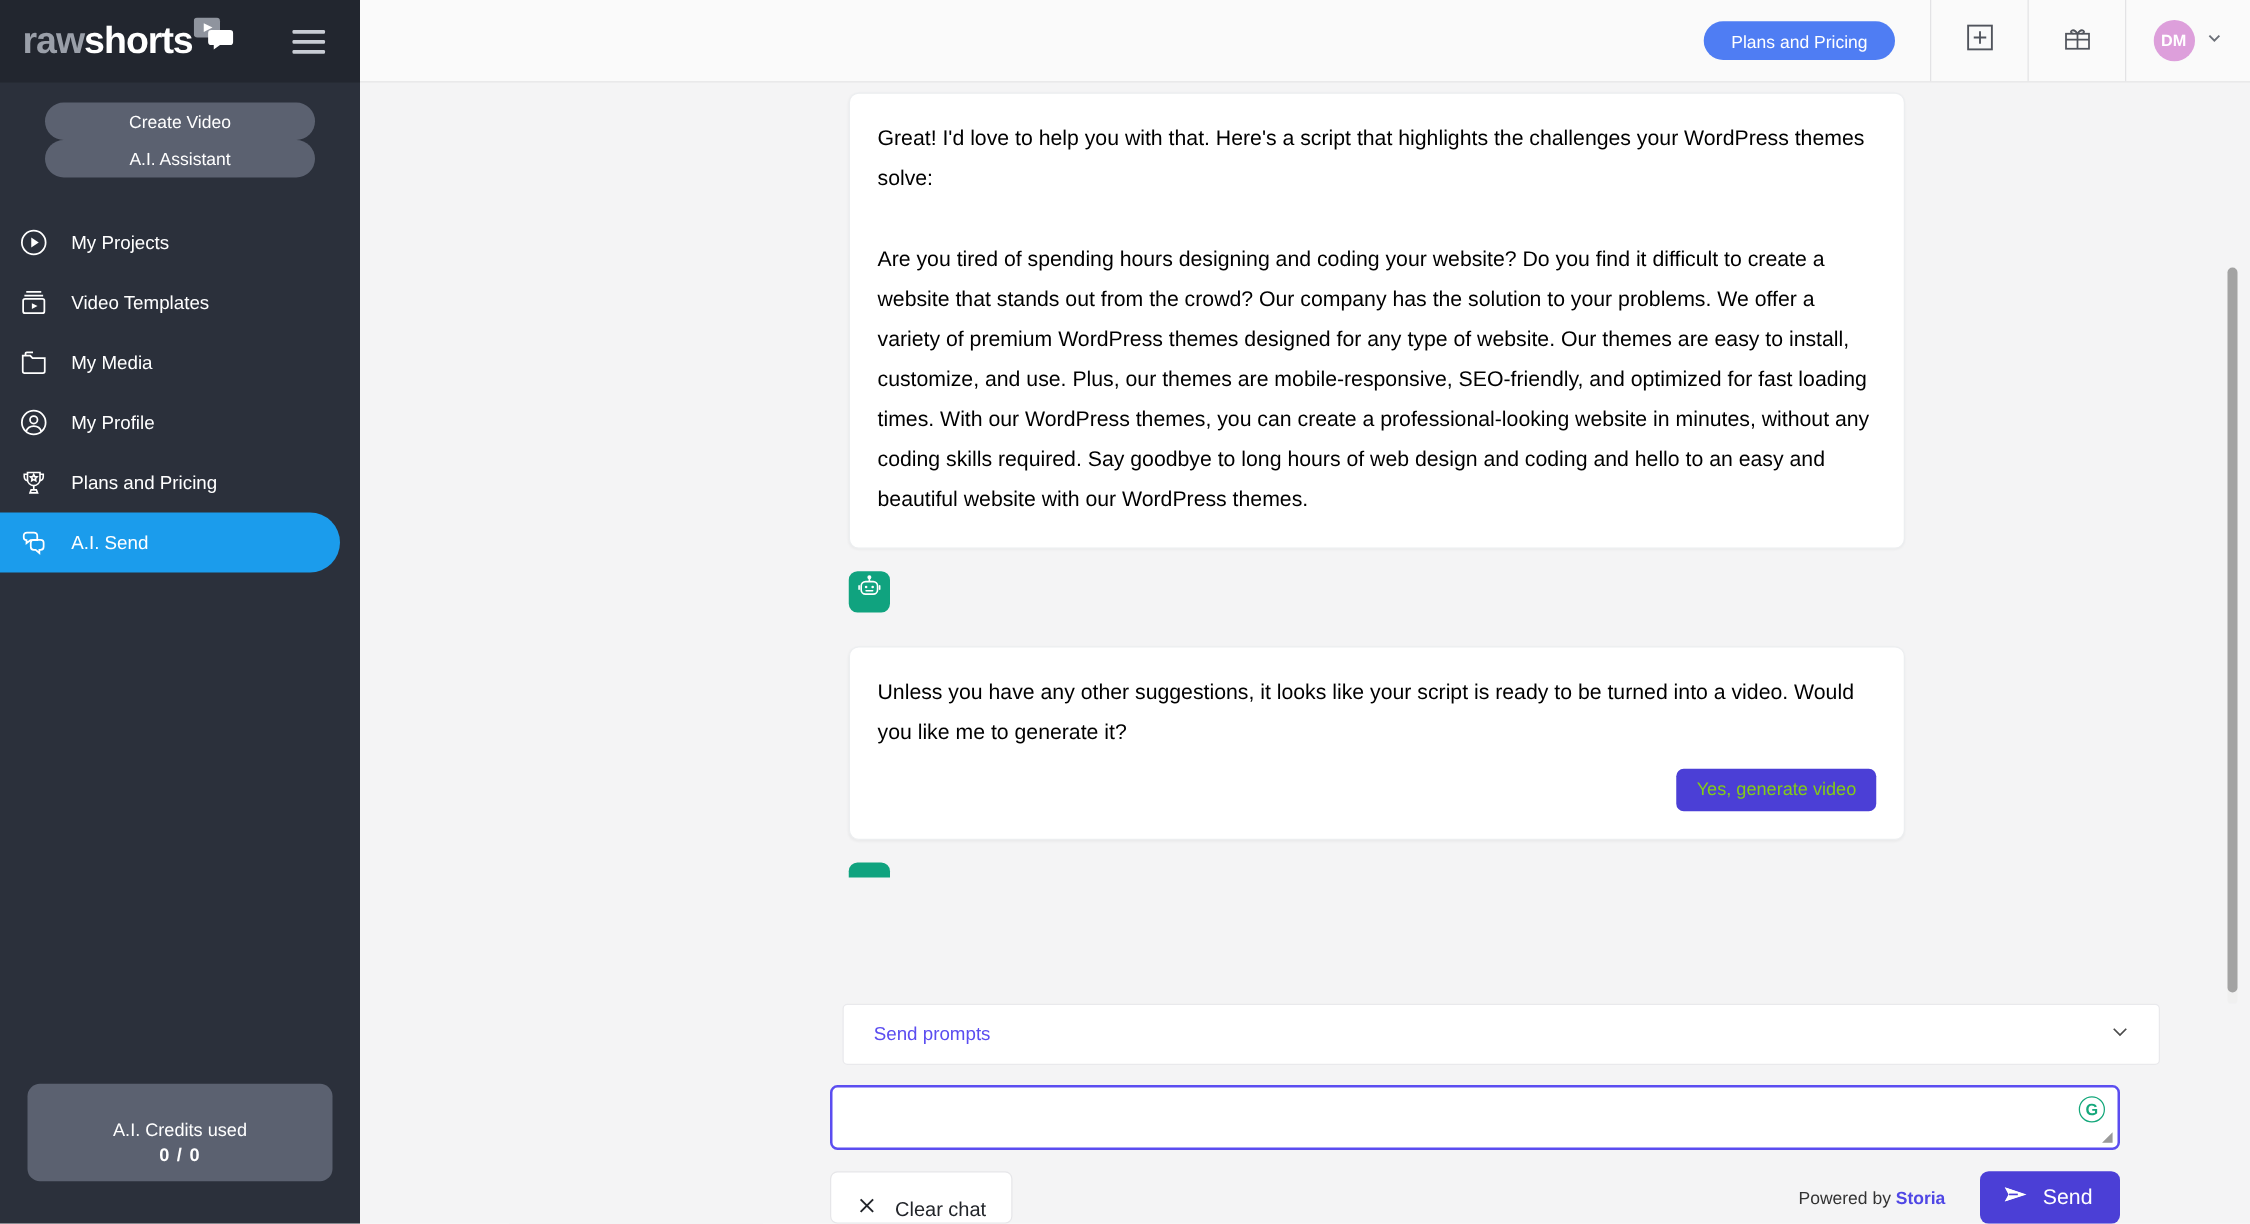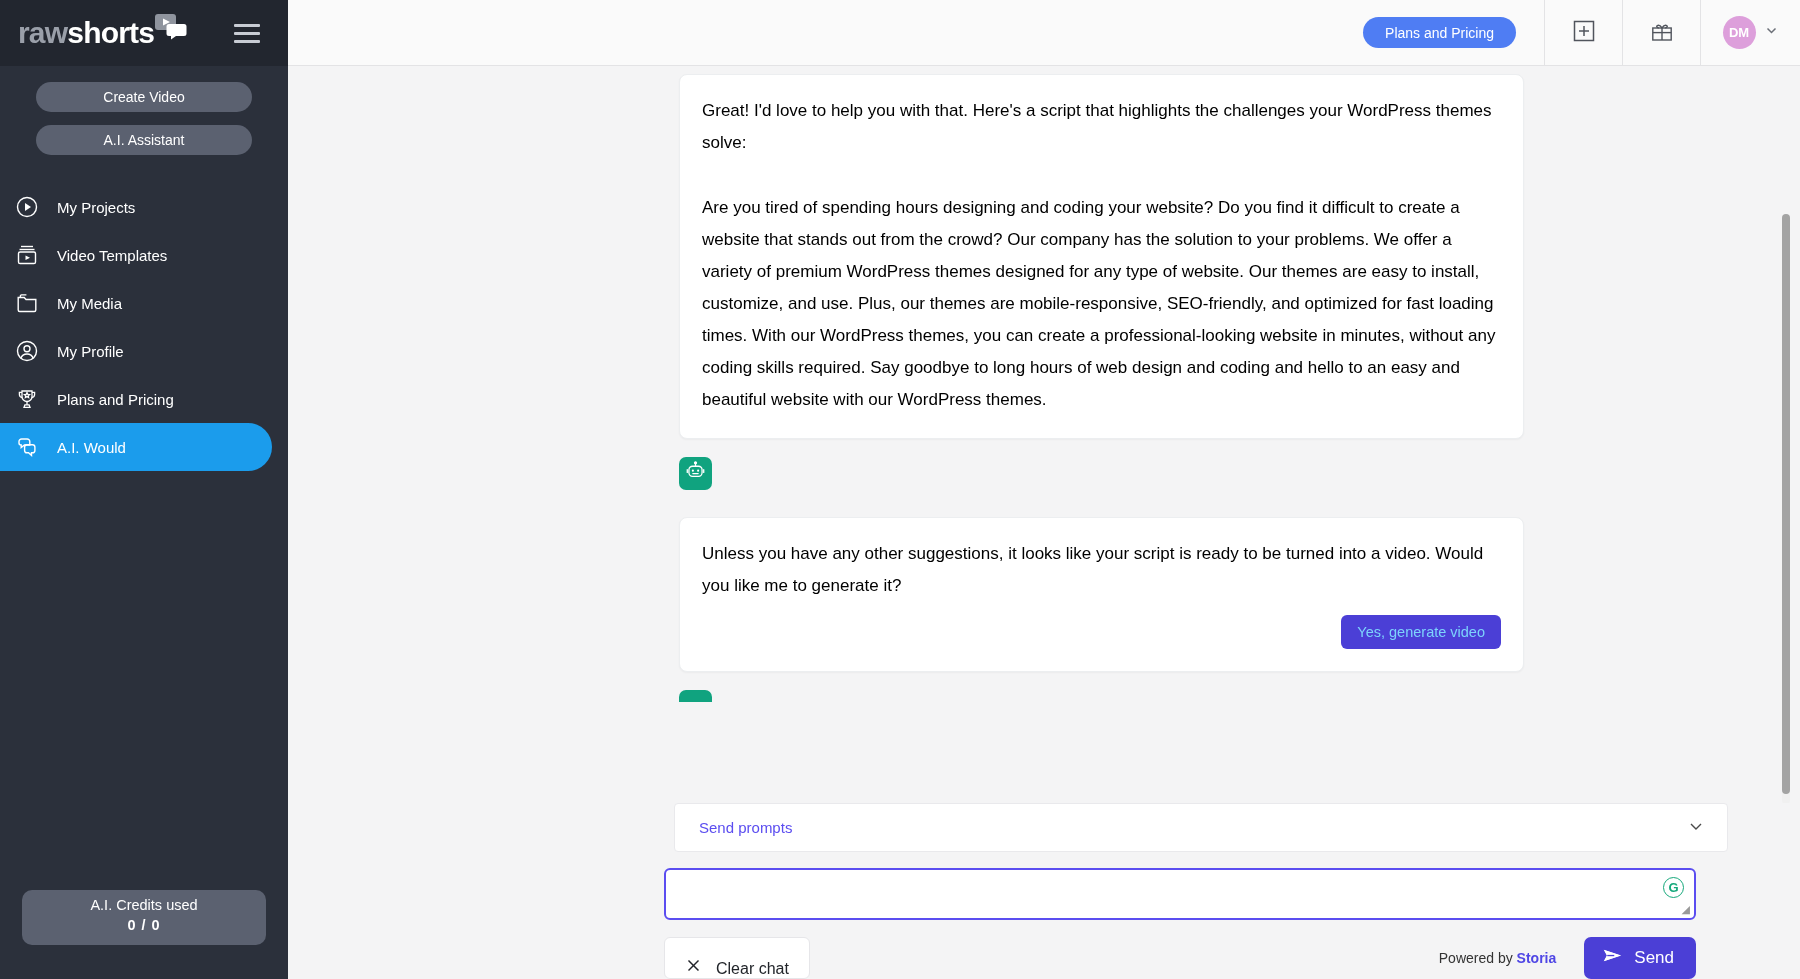--- a/index.html
+++ b/index.html
@@ -28,21 +28,21 @@
   .logo-text {
     font-size: 30px; font-weight: 700; letter-spacing: -0.8px; line-height: 1;
   }
   .logo-raw { color: #9a9fa9; margin-top: 28px; }
   .logo-shorts { color: #ffffff; }
   .logo-mark { margin-left: 1px; margin-top: -4px; }
 
   .hamburger { display: flex; flex-direction: column; gap: 5px; cursor: pointer; padding: 4px; }
   .hamburger span { display:block; width: 26px; height: 3px; background:#c8ccd4; border-radius: 1px; }
 
-  .sb-actions { padding: 16px 36px 6px 36px; display: flex; flex-direction: column; gap: 13px; }
+  .sb-actions { padding: 16px 36px 6px 36px; display: flex; flex-direction: column; }
   .pill-btn {
     background: #5b6170; color: #ffffff; border: none;
     border-radius: 20px; height: 30px;
     font-size: 14px; font-family: "Liberation Sans", sans-serif;
     cursor: pointer; width: 100%;
   }
 
   .sb-nav { margin-top: 22px; display: flex; flex-direction: column; }
   .nav-item {
     display: flex; align-items: center; gap: 17px;
@@ -50,21 +50,21 @@
     color: #ffffff; font-size: 15px; cursor: pointer;
     border-radius: 0 24px 24px 0;
   }
   .nav-item.active { background: #1b9cec; }
   .nav-ico { width: 26px; height: 26px; flex: 0 0 26px; display:flex; align-items:center; justify-content:center; }
   .nav-ico svg { display:block; }
 
   .sb-spacer { flex: 1 1 auto; }
   .credits {
     margin: 0 22px 34px 22px; background: #5b6170;
-    border-radius: 10px; padding: 6px 0 12px 0;
+    border-radius: 10px; padding: 29px 0 12px 0;
     text-align: center; color: #ffffff;
   }
   .credits-title { font-size: 14.5px; line-height: 1.35; }
   .credits-val { font-size: 14.5px; font-weight: 700; letter-spacing: 1px; margin-top: 1px; }
 
   
   .main { flex: 1 1 auto; display: flex; flex-direction: column; background: #f4f4f5; position: relative; }
 
   .topbar {
     height: 66px; background: #fafafa;
@@ -104,21 +104,21 @@
     background: #ffffff; border: 1px solid #eceef0;
     border-radius: 8px; padding: 20px 22px 22px 22px;
     box-shadow: 0 1px 2px rgba(0,0,0,0.04);
   }
   .bubble p {
     font-size: 17px; line-height: 1.88; color: #000000;
   }
   .bubble p + p { margin-top: 33px; }
   .bubble-actions { display: flex; justify-content: flex-end; margin-top: 14px; }
   .gen-btn {
-    background: #4b3fd6; color: #7dd3fc; border: none;
+    background: #4b3fd6; color: #84cc16; border: none;
     border-radius: 6px; padding: 9px 16px; font-size: 14.5px;
     cursor: pointer; font-family: "Liberation Sans", sans-serif;
   }
   .bot-avatar {
     margin-left: 391px; margin-top: 18px;
     width: 33px; height: 33px; border-radius: 7px;
     background: #10a37f; display:flex; align-items:center; justify-content:center;
   }
   .bubble-gap { height: 27px; }
   .bot-avatar-cut { margin-left: 391px; margin-top: 18px; width: 33px; height: 12px; border-radius: 7px 7px 0 0; background: #10a37f; overflow: hidden; }
@@ -274,21 +274,21 @@
         <span>Plans and Pricing</span>
       </div>
 
       <div class="nav-item active">
         <span class="nav-ico">
           <svg width="24" height="24" viewBox="0 0 24 24" fill="none" stroke="#ffffff" stroke-width="1.4">
             <path d="M4 6.6 a2.6 2.6 0 0 1 2.6 -2.6 h5.6 a2.6 2.6 0 0 1 2.6 2.6 v3.4 h-5.4 l-3.2 2.6 v-2.6 h-0.2 a2 2 0 0 1 -2 -2 z"></path>
             <path d="M9.6 12.2 a2.4 2.4 0 0 1 2.4 -2.4 h5.5 a2.4 2.4 0 0 1 2.4 2.4 v3.2 a2.4 2.4 0 0 1 -2.4 2.4 h-1 v2.6 l-3 -2.6 h-1.5 a2.4 2.4 0 0 1 -2.4 -2.4 z"></path>
           </svg>
         </span>
-        <span>A.I. Would</span>
+        <span>A.I. Send</span>
       </div>
 
     </nav>
 
     <div class="sb-spacer"></div>
 
     <div class="credits">
       <div class="credits-title">A.I. Credits used</div>
       <div class="credits-val">0  /  0</div>
     </div>

